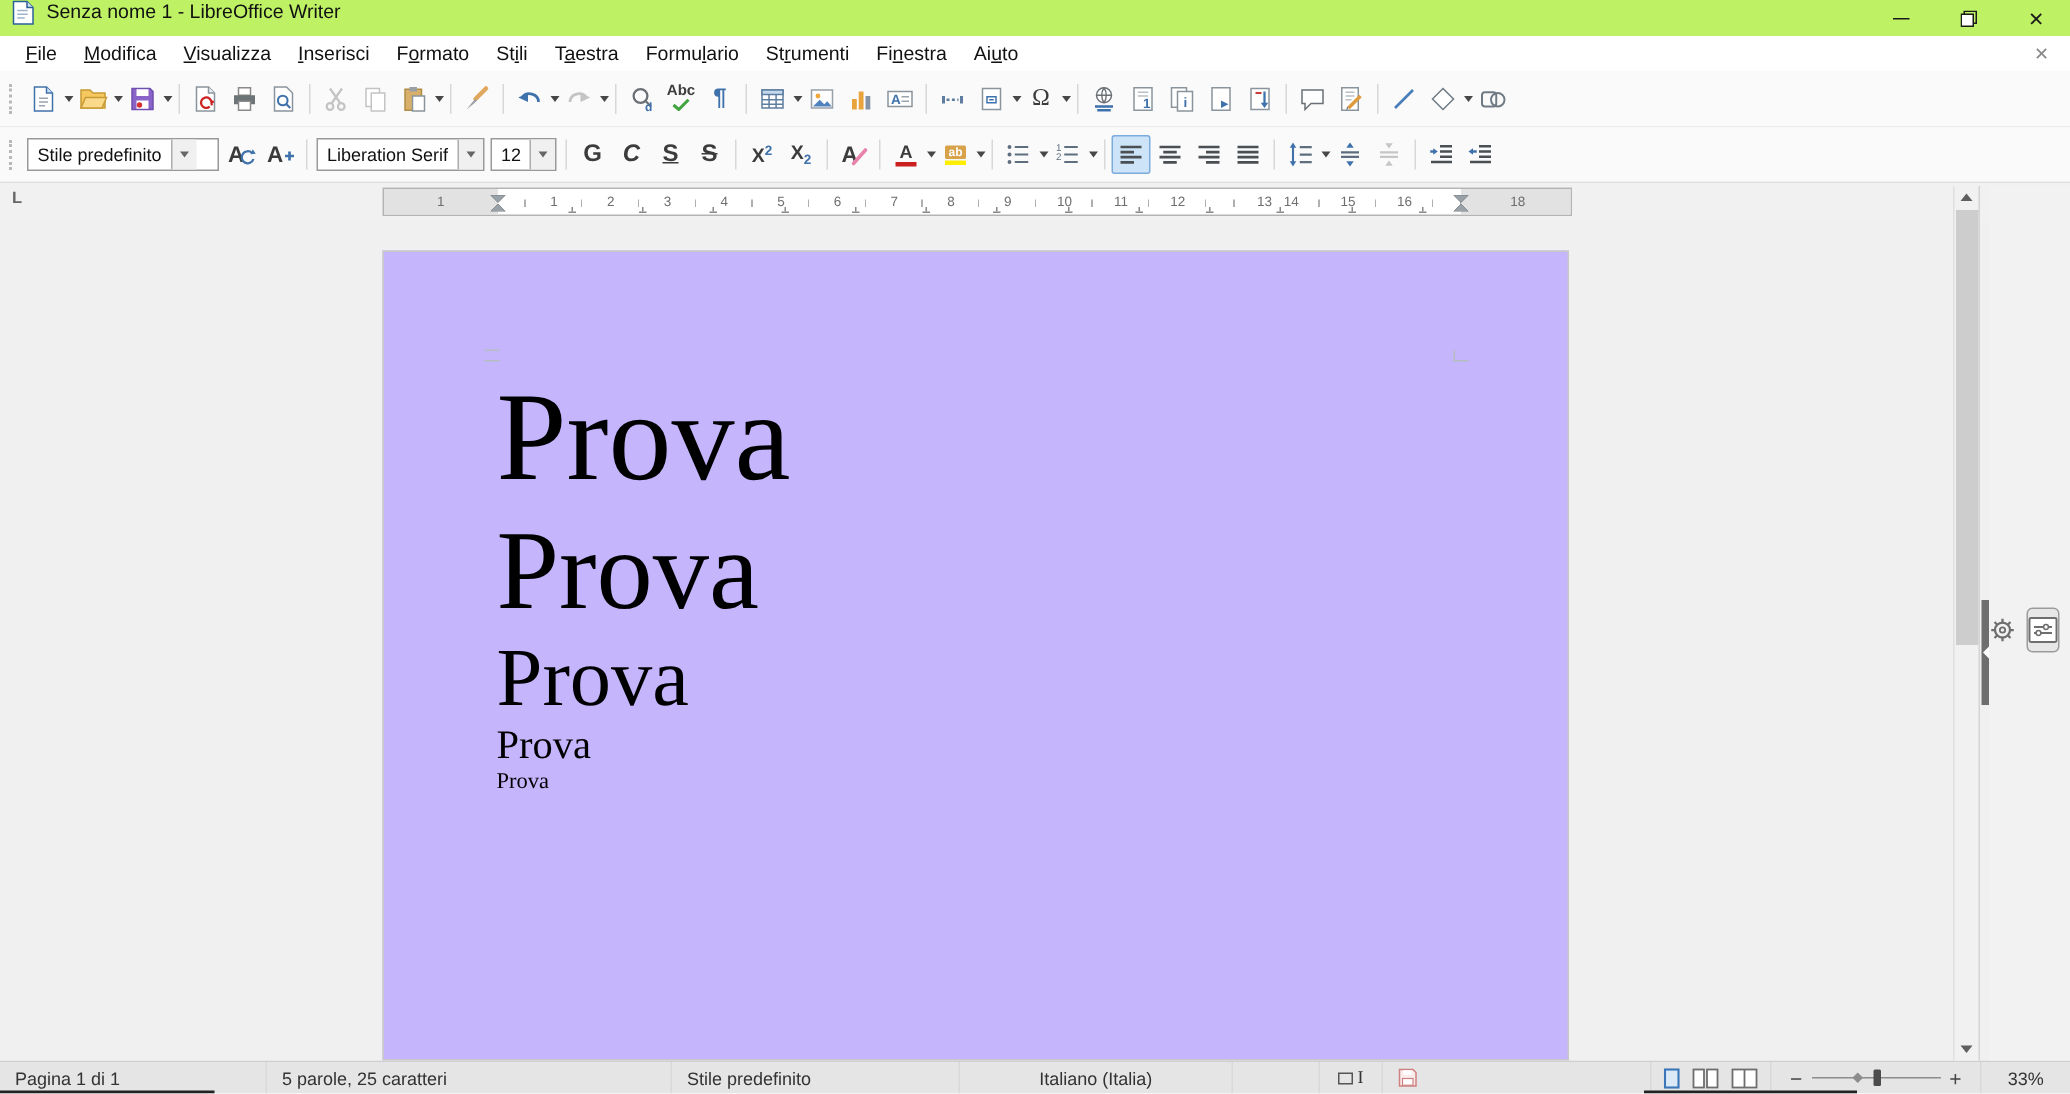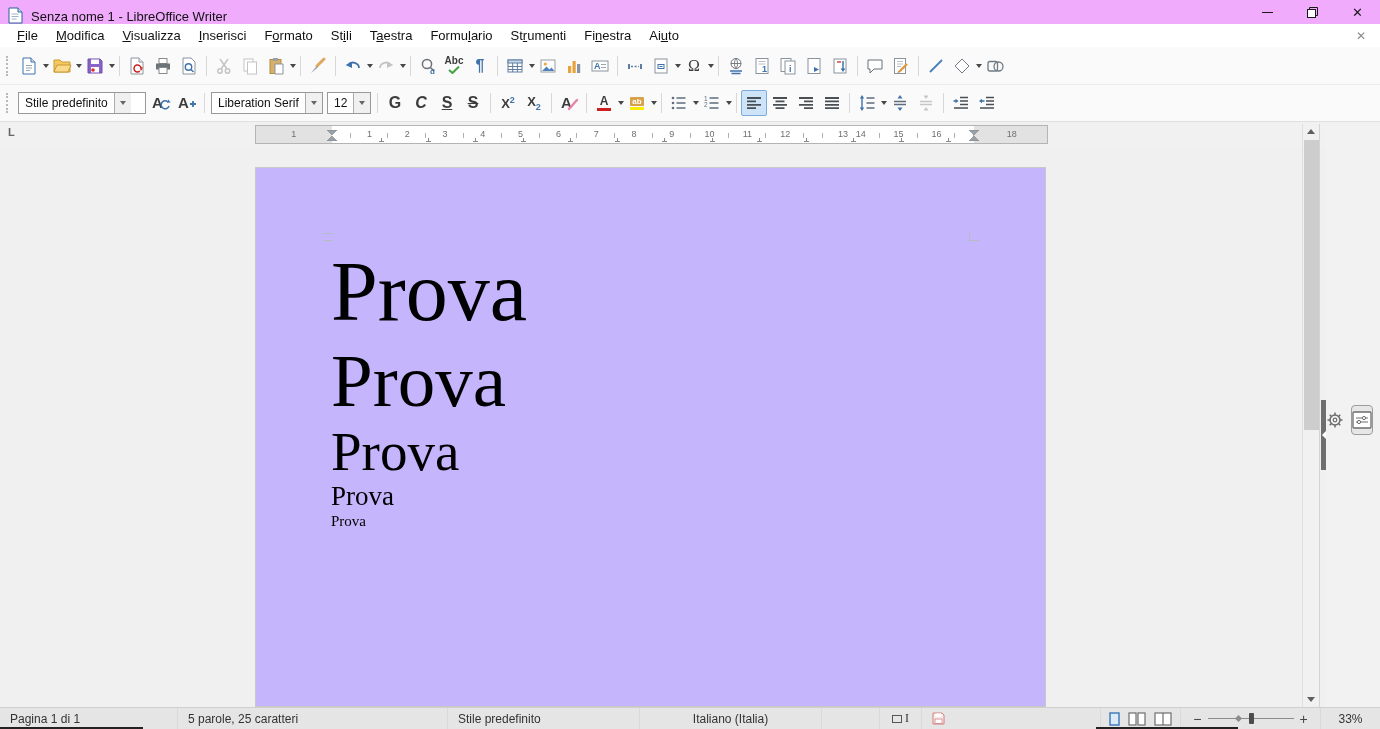--- a/index.html
+++ b/index.html
@@ -1,19 +1,19 @@
 <!DOCTYPE html>
 <html><head>
 <meta charset="utf-8">
 <style>
 *{box-sizing:border-box;margin:0;padding:0}
 html,body{width:1380px;height:729px;overflow:hidden}
 body{font-family:"Liberation Sans",sans-serif;position:relative;background:#fff;color:#111}
 
-.titlebar{height:24px;display:flex;align-items:flex-end;background:#f0abfc;padding-left:8px;font-size:13px}
+.titlebar{height:24px;display:flex;align-items:flex-start;background:#bef264;padding-left:8px;font-size:13px}
 .titlebar .doc-ic{margin-right:8px}
 .win-btns{margin-left:auto;display:flex;height:24px}
 .win-btn{width:45px;display:flex;align-items:center;justify-content:center;font-size:13px;color:#1a1a1a}
 .minline{width:11px;height:1px;background:#1a1a1a}
 
 .menubar{height:23px;display:flex;align-items:center;background:#fff;padding-left:8px;font-size:13px;position:relative}
 .menu-item{padding:2px 9px;cursor:default;white-space:nowrap}
 .menu-item .u{text-decoration:underline}
 .close-doc{position:absolute;right:14px;color:#8a8a8a;font-size:12px}
 

